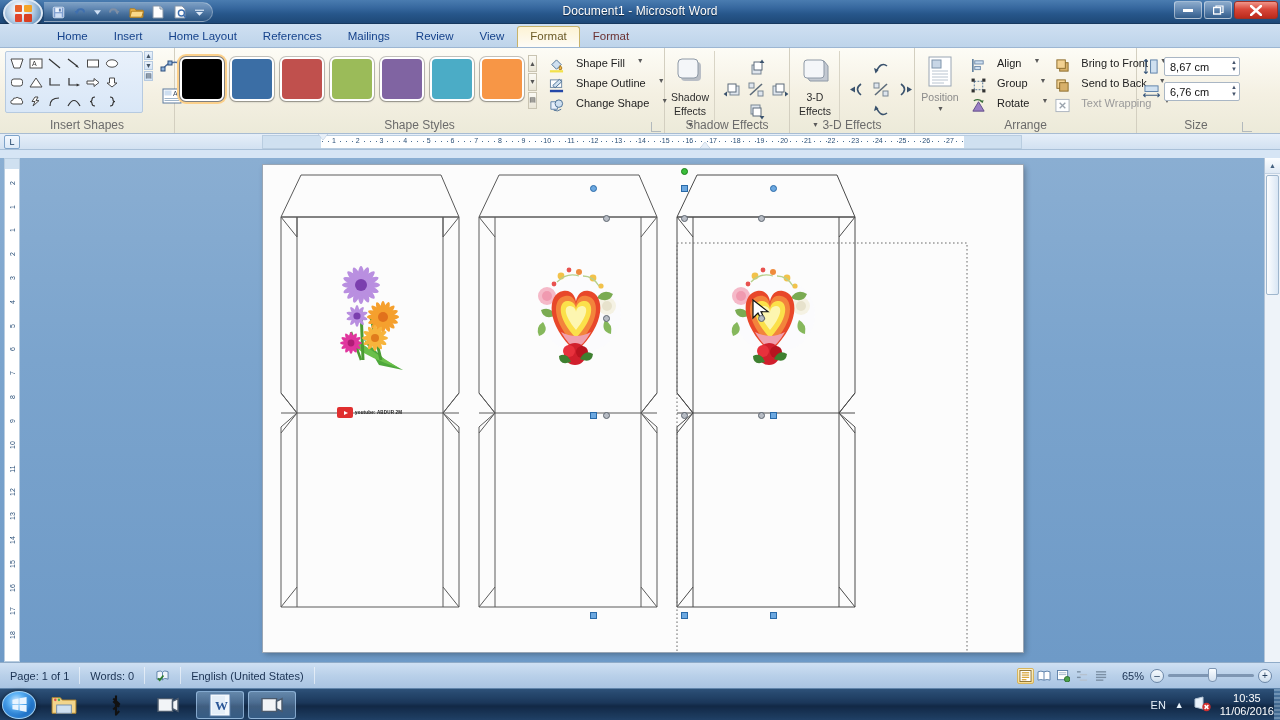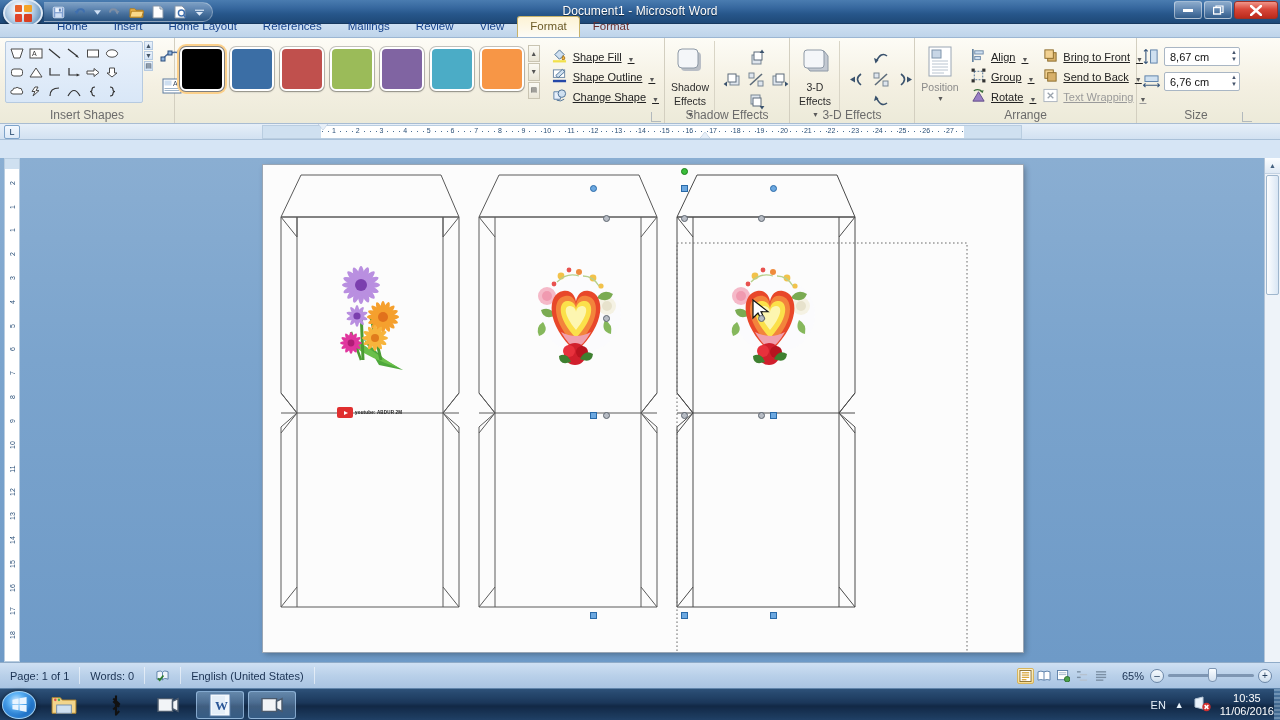--- a/index.html
+++ b/index.html
@@ -71,21 +71,21 @@
   .win-buttons { position: absolute; right: 2px; top: 1px; display: flex; gap: 2px; }
   .win-btn {
     width: 28px; height: 18px; border-radius: 3px; border: 1px solid rgba(255,255,255,.45);
     background: linear-gradient(180deg,rgba(255,255,255,.38),rgba(255,255,255,.08));
     display:flex; align-items:center; justify-content:center; color:#fff; font-size:10px;
   }
   .win-btn.close { width: 44px; background: linear-gradient(180deg,#f0968a 0%,#d9483a 45%,#bb2a1c 100%); border-color:#a23024; }
 
   
   .ribbon-tabs {
-    position: relative; height: 14px;
+    position: relative; height: 24px;
     background: linear-gradient(180deg,#cfe0f2 0%,#bed4ea 100%);
     display: flex; align-items: flex-end; padding-left: 44px;
     border-bottom: 1px solid #9cb6d2;
   }
   .rtab {
     font-size: 11.5px; color: #15428b; padding: 3px 12px 4px; height: 21px;
     border: 1px solid transparent; border-bottom: none; border-radius: 3px 3px 0 0;
   }
   .rtab.active {
     background: linear-gradient(180deg,#fdf3d5 0%,#fdf8e8 60%,#fdfcf7 100%);
@@ -138,21 +138,21 @@
   .style-swatches { display: flex; gap: 6px; padding-top: 6px; }
   .sw {
     width: 44px; height: 44px; border-radius: 6px; border: 2px solid #fff;
     box-shadow: 0 0 0 1px rgba(0,0,0,.22), 0 1px 2px rgba(0,0,0,.25);
   }
   .sw.sel { box-shadow: 0 0 0 1px #7f7f7f, 0 0 0 3px #fcd08a; }
   .style-scroll { width: 14px; margin-left: 4px; display:flex; flex-direction:column; gap:1px; height:58px; padding-top:4px; }
   .ss-btn { flex:1; background: linear-gradient(180deg,#fbfaf4,#e9e5d6); border:1px solid #c9c4b2; font-size:7px; display:flex; align-items:center; justify-content:center; color:#555; }
 
   .menu-col { display:flex; flex-direction:column; gap:4px; padding: 6px 0 0 8px; }
-  .menu-item { display:flex; align-items:flex-end; gap:5px; font-size:11px; color:#222; white-space:nowrap;text-decoration:underline; }
+  .menu-item { display:flex; align-items:flex-start; gap:11px; font-size:11px; color:#222; white-space:nowrap; }
   .menu-item.disabled { color:#9a9a9a; }
   .mi-icon { width:16px; height:16px; display:flex; align-items:center; justify-content:center; }
   .caret { font-size:7px; color:#5a5a5a; margin-left:1px; }
 
   
   .bigbtn {
     width: 58px; display:flex; flex-direction:column; align-items:center; gap:2px;
     padding-top:4px; text-align:center; line-height:1.15; font-size:10.5px; color:#2d2d2d;
   }
   .bigbtn .icon-box { width:40px; height:34px; display:flex; align-items:center; justify-content:center; }
@@ -565,20 +565,21 @@
                   <path d="M2 4 h7 v8 h-7 Z" fill="#e8f0fa" stroke="#5b7fa8"></path>
                   <ellipse cx="10.5" cy="6" rx="4" ry="4" fill="#cfe0f0" stroke="#4a6e93"></ellipse>
                   <path d="M5 13 q4 2 8 -1" fill="none" stroke="#4a6e93"></path>
                 </svg>
             </span>
             <span>Change Shape</span>
             <span class="caret">▼</span>
           </div>
         </div>
       </div>
+      <div class="group-label">Shape Styles</div>
       <div class="dialog-launcher"></div>
     </div>
 
     <div class="group" style="width:125px">
       <div class="group-inner">
         <div class="bigbtn">
           <span class="icon-box">
             <svg width="34" height="30" viewBox="0 0 34 30">
                 <rect x="8" y="5" width="20" height="19" rx="4" fill="#b9bec6"></rect>
                 <rect x="5" y="2" width="20" height="19" rx="4" fill="#f4f6f9" stroke="#8e99a6"></rect>

